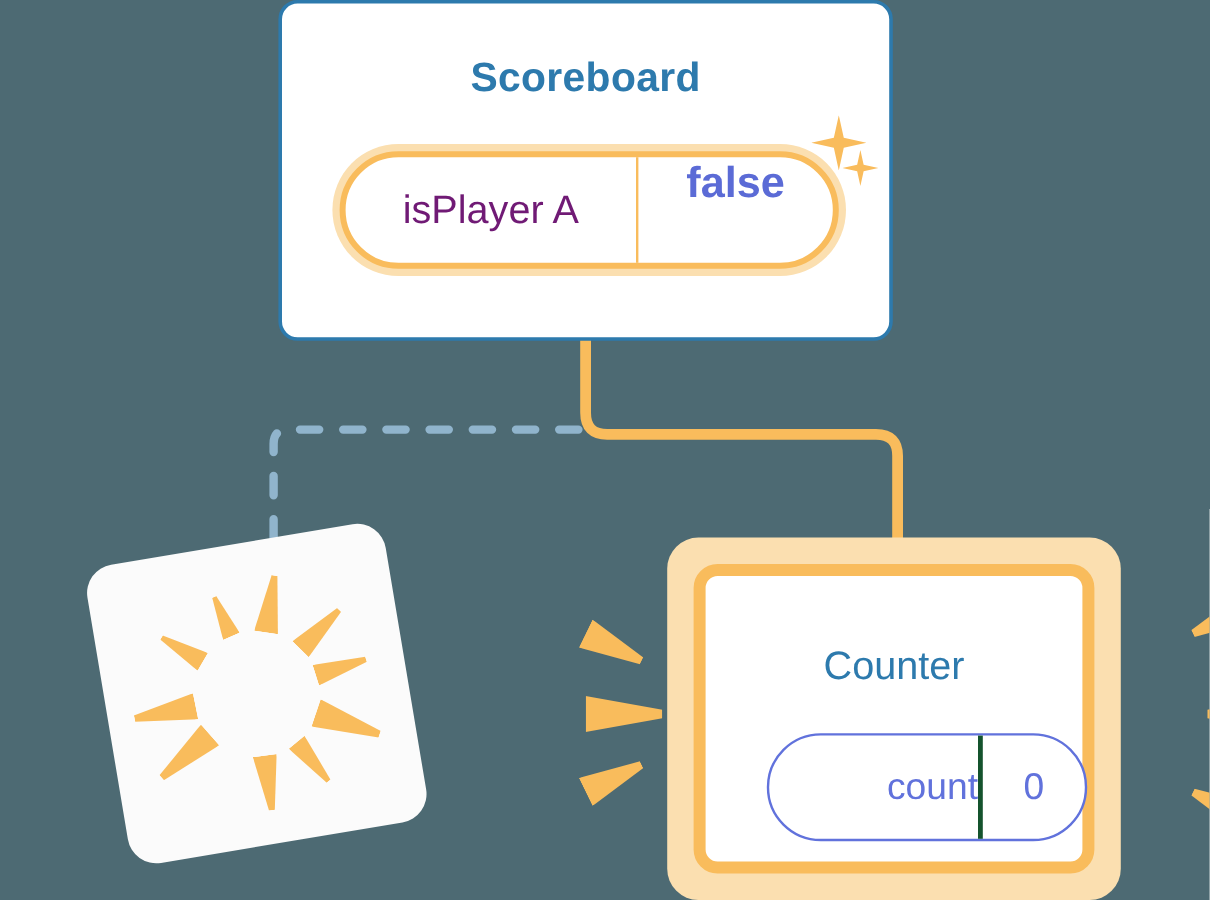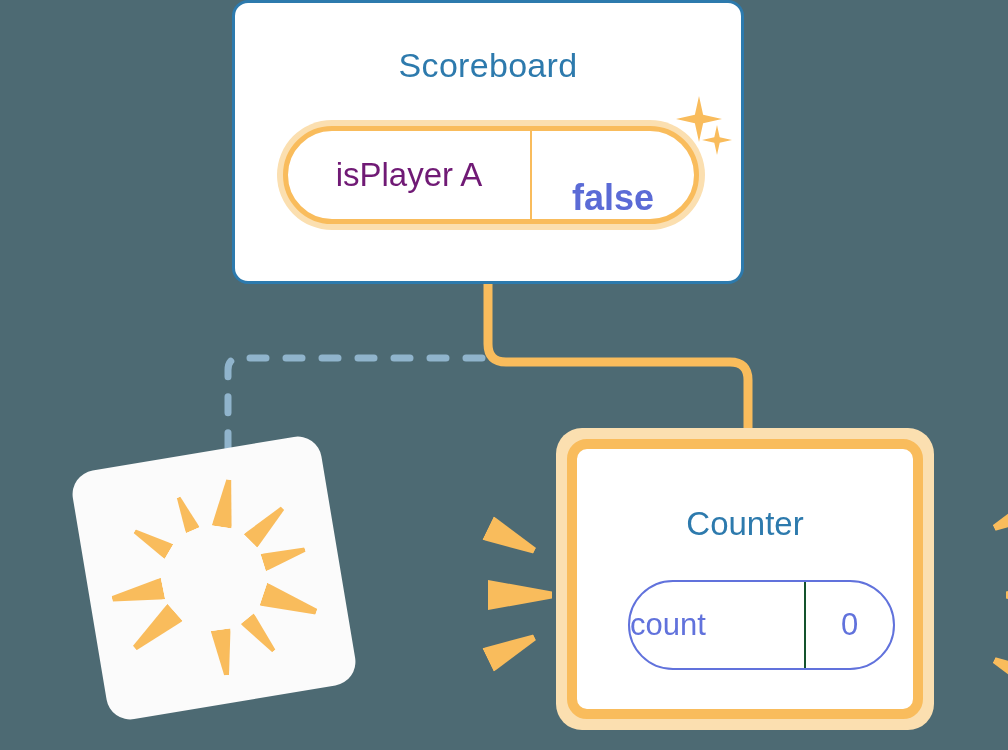--- a/index.html
+++ b/index.html
@@ -36,21 +36,21 @@
     border-radius: 16px;
     background: #ffffff;
   }
   #scoreboard-title {
     position: absolute;
     left: 0; right: 0;
     top: 43px;
     text-align: center;
     color: #2d7aad;
     font-size: 34px;
-    font-weight: 400;
+    font-weight: 700;
     letter-spacing: 0.3px;
   }
 
   
   #scoreboard-pill {
     position: absolute;
     left: 42px;
     top: 117px;
     width: 428px;
     height: 110px;
@@ -80,21 +80,21 @@
   #sb-key-cell {
     flex: 0 0 242px;
     display: flex;
     align-items: center;
     justify-content: center;
     border-right: 2px solid #f9bc5c;
   }
   #sb-val-cell {
     flex: 1 1 auto;
     display: flex;
-    align-items: flex-end;
+    align-items: flex-start;
     justify-content: center;
   }
   #sb-key {
     color: #701a75;
     font-size: 33px;
     font-weight: 400;
   }
   #sb-val {
     color: #5b6bd6;
     font-size: 36px;
@@ -141,27 +141,27 @@
   }
   .ray {
     position: absolute;
     background: #f9bc5c;
     transform-origin: 0% 50%;
   }
 
   
   #counter-card {
     left: 556px;
-    top: 428px;
+    top: 448px;
     width: 378px;
     height: 302px;
     border-radius: 26px;
     background: #fbdfb0;
     box-sizing: border-box;
-    padding: 11px;
+    padding: 22px;
   }
   #counter-card-inner {
     position: relative;
     width: 100%;
     height: 100%;
     box-sizing: border-box;
     border: 10px solid #f9bc5c;
     border-radius: 20px;
     background: #ffffff;
   }
@@ -184,22 +184,22 @@
     border-radius: 45px;
     box-sizing: border-box;
     display: flex;
     align-items: stretch;
     background: #ffffff;
   }
   #ct-key-cell {
     flex: 0 0 174px;
     display: flex;
     align-items: center;
-    justify-content: flex-start;
-    border-right: 2px solid #14532d;
+    justify-content: flex-end;
+    border-right: 4px solid #14532d;
   }
   #ct-val-cell {
     flex: 1 1 auto;
     display: flex;
     align-items: center;
     justify-content: center;
   }
   #ct-key { color: #6172dc; font-size: 31px; }
   #ct-val { color: #6172dc; font-size: 31px; }
 

